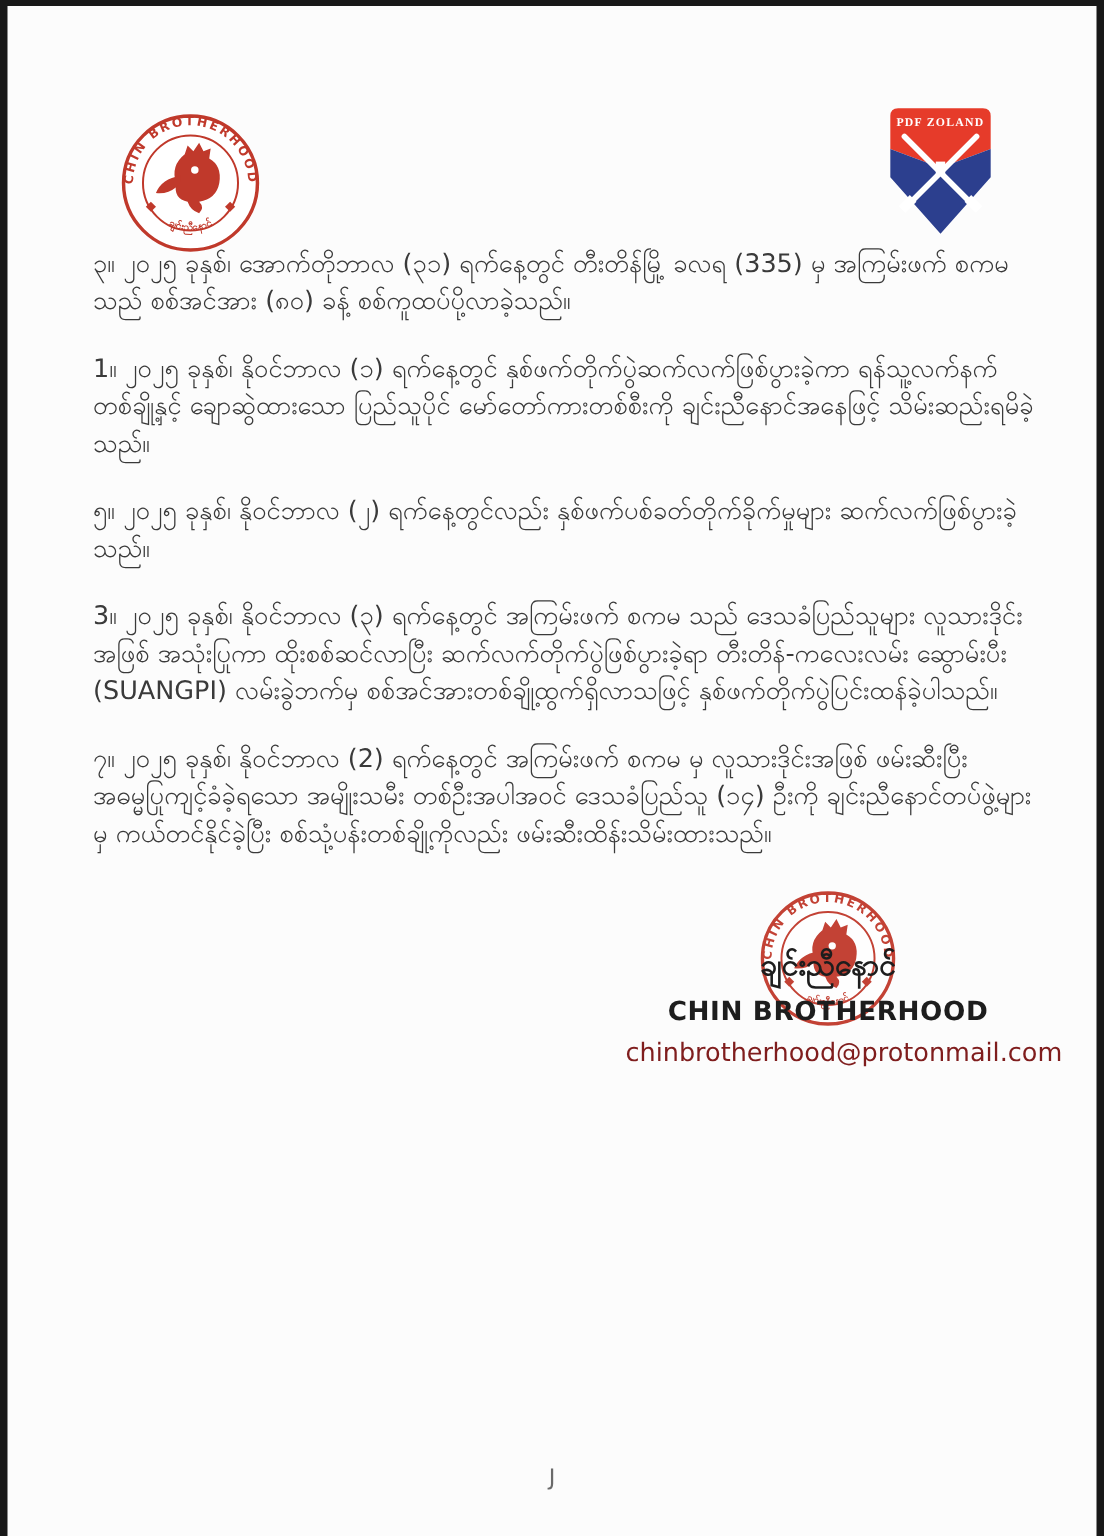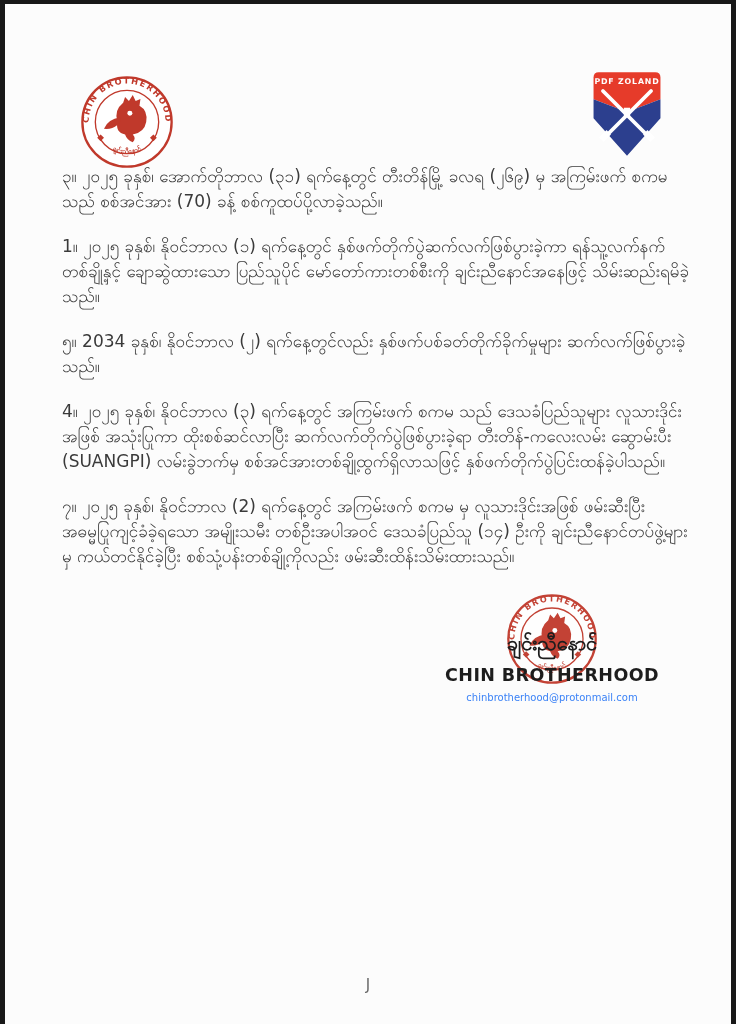--- a/index.html
+++ b/index.html
@@ -17,21 +17,21 @@
   }
   .header-logos {
     position: absolute;
     top: 64px; left: 70px; right: 66px;
     height: 100px;
   }
   .seal {
     width: 96px; height: 96px; display: block;
   }
   .seal-left { position: absolute; left: 4px; top: 6px; }
-  .shield-wrap { position: absolute; right: 0; top: 0; width: 76px; height: 92px; }
+  .shield-wrap { position: absolute; right: 0; top: 0; width: 76px; height: 92px; font-family: Liberation Serif, serif; }
   .body-text {
     position: absolute;
     left: 57px; width: 629px; top: 160px;
     color: #3a3a3a;
     font-size: 17px;
     line-height: 25px;
   }
   .para { margin: 0 0 20px 0; }
   .signature {
     position: absolute;
@@ -49,21 +49,21 @@
     font-weight: bold; font-size: 20px; color: #1d1d1d;
   }
   .sig-org {
     position: relative; z-index: 2;
     margin-top: 5px;
     font-weight: bold; font-size: 17.5px; letter-spacing: .4px; color: #1d1d1d;
   }
   .sig-email {
     position: relative; z-index: 2;
     margin-top: 7px;
-    font-size: 10px; color: #3b82f6;
+    font-size: 17px; color: #7f1d1d;
   }
   .footer-mark {
     position: absolute;
     top: 972px; left: 0; width: 726px;
     text-align: center;
     font-size: 15px; color: #6a6a6a;
   }
   .seal-ring-text { font-size: 8.6px; font-weight: bold; letter-spacing: 1.6px; }
   .seal-bottom-text { font-size: 7px; font-weight: bold; }
   .shield-band-text { font-size: 7.5px; font-weight: bold; letter-spacing: .8px; }
@@ -113,24 +113,24 @@
         <g fill="#ffffff">
           <rect x="10" y="62" width="10" height="6" transform="rotate(-45 15 65)"></rect>
           <rect x="52" y="62" width="10" height="6" transform="rotate(45 57 65)"></rect>
           <rect x="33" y="38" width="6" height="8"></rect>
         </g>
       </svg>
     </div>
   </div>
 
   <div class="body-text">
-    <p class="para">၃။ ၂၀၂၅ ခုနှစ်၊ အောက်တိုဘာလ (၃၁) ရက်နေ့တွင် တီးတိန်မြို့ ခလရ (၂၆၉) မှ  အကြမ်းဖက် စကမ သည် စစ်အင်အား (70) ခန့် စစ်ကူထပ်ပို့လာခဲ့သည်။</p>
+    <p class="para">၃။ ၂၀၂၅ ခုနှစ်၊ အောက်တိုဘာလ (၃၁) ရက်နေ့တွင် တီးတိန်မြို့ ခလရ (335) မှ  အကြမ်းဖက် စကမ သည် စစ်အင်အား (၈၀) ခန့် စစ်ကူထပ်ပို့လာခဲ့သည်။</p>
     <p class="para">1။ ၂၀၂၅ ခုနှစ်၊ နိုဝင်ဘာလ (၁) ရက်နေ့တွင် နှစ်ဖက်တိုက်ပွဲဆက်လက်ဖြစ်ပွားခဲ့ကာ ရန်သူ့လက်နက်တစ်ချို့နှင့် ချောဆွဲထားသော ပြည်သူပိုင် မော်တော်ကားတစ်စီးကို ချင်းညီနောင်အနေဖြင့် သိမ်းဆည်းရမိခဲ့သည်။</p>
-    <p class="para">၅။ 2034 ခုနှစ်၊ နိုဝင်ဘာလ (၂) ရက်နေ့တွင်လည်း နှစ်ဖက်ပစ်ခတ်တိုက်ခိုက်မှုများ ဆက်လက်ဖြစ်ပွားခဲ့သည်။</p>
-    <p class="para">4။ ၂၀၂၅ ခုနှစ်၊ နိုဝင်ဘာလ (၃) ရက်နေ့တွင် အကြမ်းဖက် စကမ သည် ဒေသခံပြည်သူများ လူသားဒိုင်းအဖြစ် အသုံးပြုကာ ထိုးစစ်ဆင်လာပြီး ဆက်လက်တိုက်ပွဲဖြစ်ပွားခဲ့ရာ တီးတိန်-ကလေးလမ်း ဆွောမ်းပီး (SUANGPI) လမ်းခွဲဘက်မှ စစ်အင်အားတစ်ချို့ထွက်ရှိလာသဖြင့် နှစ်ဖက်တိုက်ပွဲပြင်းထန်ခဲ့ပါသည်။</p>
+    <p class="para">၅။ ၂၀၂၅ ခုနှစ်၊ နိုဝင်ဘာလ (၂) ရက်နေ့တွင်လည်း နှစ်ဖက်ပစ်ခတ်တိုက်ခိုက်မှုများ ဆက်လက်ဖြစ်ပွားခဲ့သည်။</p>
+    <p class="para">3။ ၂၀၂၅ ခုနှစ်၊ နိုဝင်ဘာလ (၃) ရက်နေ့တွင် အကြမ်းဖက် စကမ သည် ဒေသခံပြည်သူများ လူသားဒိုင်းအဖြစ် အသုံးပြုကာ ထိုးစစ်ဆင်လာပြီး ဆက်လက်တိုက်ပွဲဖြစ်ပွားခဲ့ရာ တီးတိန်-ကလေးလမ်း ဆွောမ်းပီး (SUANGPI) လမ်းခွဲဘက်မှ စစ်အင်အားတစ်ချို့ထွက်ရှိလာသဖြင့် နှစ်ဖက်တိုက်ပွဲပြင်းထန်ခဲ့ပါသည်။</p>
     <p class="para">၇။ ၂၀၂၅ ခုနှစ်၊ နိုဝင်ဘာလ (2) ရက်နေ့တွင် အကြမ်းဖက် စကမ မှ လူသားဒိုင်းအဖြစ် ဖမ်းဆီးပြီး အဓမ္မပြုကျင့်ခံခဲ့ရသော အမျိုးသမီး တစ်ဦးအပါအဝင် ဒေသခံပြည်သူ (၁၄) ဦးကို ချင်းညီနောင်တပ်ဖွဲ့များ မှ ကယ်တင်နိုင်ခဲ့ပြီး စစ်သုံ့ပန်းတစ်ချို့ကိုလည်း ဖမ်းဆီးထိန်းသိမ်းထားသည်။</p>
   </div>
 
   <div class="signature">
     <div class="seal-wrap">
       <svg class="seal" viewBox="0 0 100 100" style="width:94px;height:94px">
         <circle cx="50" cy="50" r="46.5" fill="#ffffff" stroke="#c0392b" stroke-width="2.4"></circle>
         <circle cx="50" cy="50" r="33" fill="none" stroke="#c0392b" stroke-width="1.4"></circle>
         <defs>
           <path id="arcTop2" d="M 10 50 A 40 40 0 1 1 90 50" fill="none"></path>

